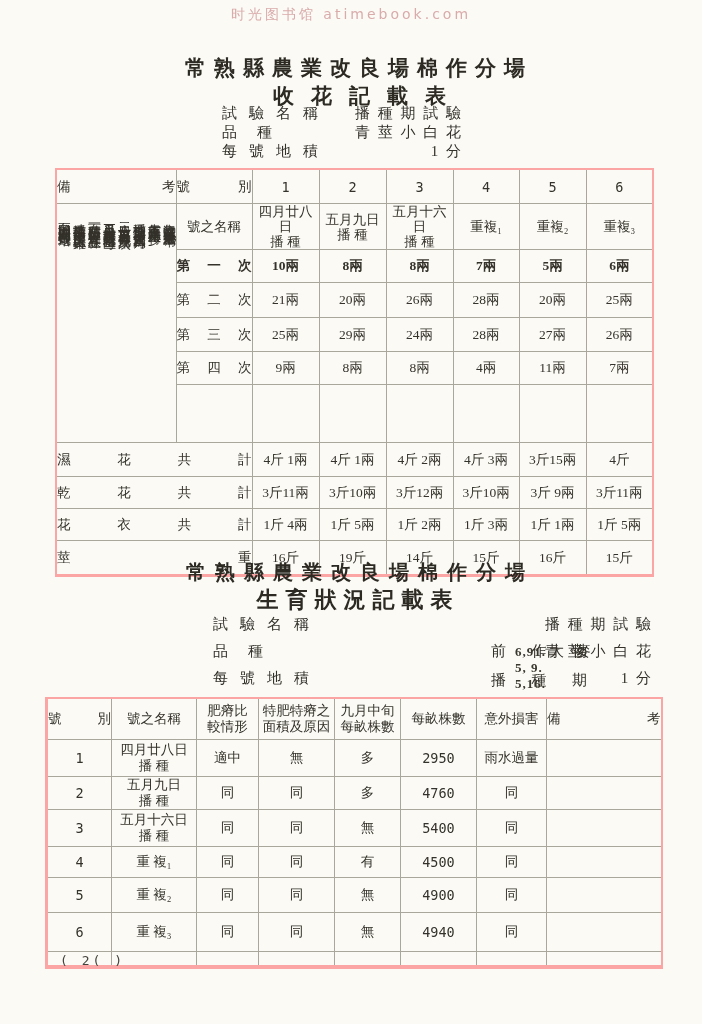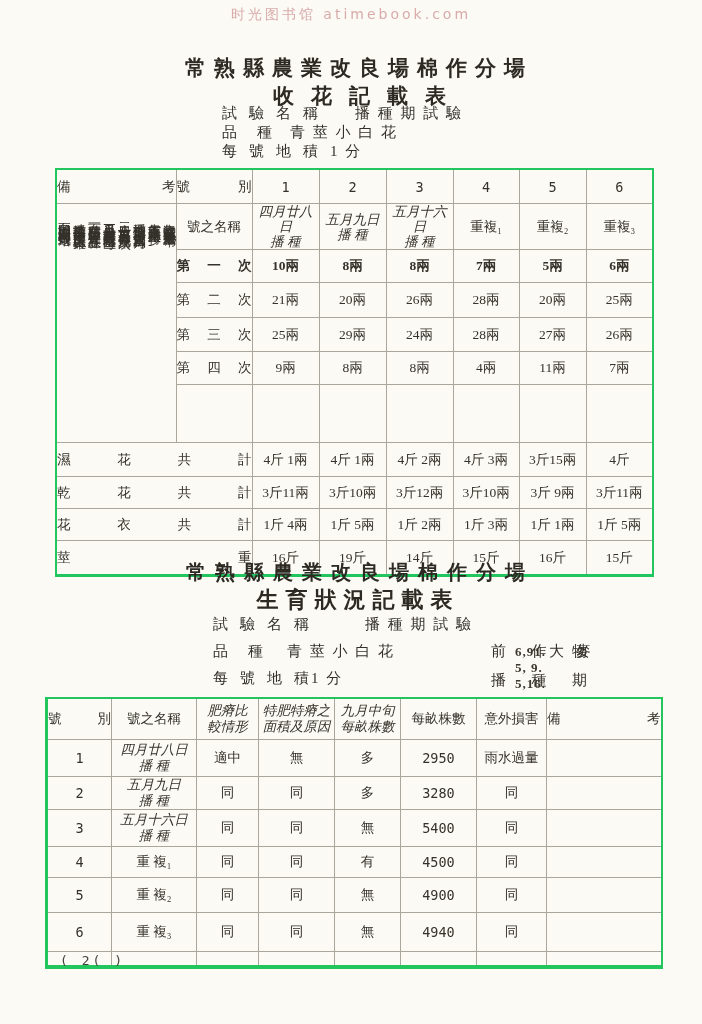--- a/index.html
+++ b/index.html
@@ -13,21 +13,21 @@
     color:#d9abab;font-size:14px;letter-spacing:3px;
     font-family:"DejaVu Sans","Liberation Sans",sans-serif;
   }
   .title{position:absolute;left:0;width:100%;text-align:center;font-weight:bold;color:#2c2a23;}
   #t1-org{top:54px;font-size:21px;letter-spacing:8px;padding-left:8px;}
   #t1-name{top:82px;font-size:21px;letter-spacing:17px;padding-left:17px;}
   #t2-org{top:559px;font-size:20px;letter-spacing:9px;padding-left:9px;}
   #t2-name{top:585px;font-size:22px;letter-spacing:7px;padding-left:7px;font-weight:bold;}
 
   .meta{position:absolute;font-size:15px;color:#33312a;}
-  .meta .line{display:flex;align-items:baseline;}
+  .meta .line{display:flex;align-items:baseline;justify-content:space-between;}
   .lab{display:inline-block;text-align:justify;text-align-last:justify;white-space:nowrap;}
   .meta1{left:222px;top:104px;line-height:19px;}
   .meta1 .lab{width:96px;}
   .meta1 .lab.narrow{width:50px;}
   .meta1 .v1{margin-left:37px;letter-spacing:2px;}
   .meta1 .v2{margin-left:18px;letter-spacing:2px;}
   .meta1 .v3{margin-left:12px;letter-spacing:2px;}
   .meta2{left:213px;top:611px;line-height:27px;width:440px;}
   .meta2 .lab{width:96px;}
   .meta2 .lab.narrow{width:50px;}
@@ -35,29 +35,29 @@
   .meta2 .v2{margin-left:24px;letter-spacing:2px;}
   .meta2 .v3{margin-left:2px;letter-spacing:2px;}
   .abs{position:absolute;}
   .lab2a{left:278px;top:27px;width:64px;}
   .val2a{left:336px;top:27px;letter-spacing:4px;font-family:Liberation Serif, serif;}
   .lab3a{left:278px;top:56px;width:64px;}
   .dates{left:302px;top:33px;font-size:13px;line-height:16px;letter-spacing:1px;white-space:pre-line;font-weight:bold;color:#3a382f;}
 
   table.tbl{
     position:absolute;border-collapse:collapse;table-layout:fixed;
-    border:2px solid #22c55e;
+    border:2px solid #fca5a5;
   }
   .tbl td{
     border:1px solid #a9a69b;padding:0;text-align:center;vertical-align:middle;
     font-size:13.5px;color:#34322a;overflow:hidden;
   }
   #tbl1{left:55px;top:168px;width:597px;border-bottom-width:3px;}
   #tbl2{left:45px;top:697px;width:615px;border-bottom-width:4px;border-left-width:3px;}
-  .pre{white-space:pre-line;font-style:italic;}
+  .pre{white-space:pre-line;}
   .spread{text-align:justify;text-align-last:justify;padding:0 10px;}
   .hcell{font-size:15px;}
   .hnum{font-size:14px;font-family:"DejaVu Sans Mono","Liberation Mono",monospace;}
   .rowlab{font-size:15px;padding:0 10px;}
   .sumlab{font-size:15px;padding:0 14px;margin-top:36px;}
   .small{font-size:12.5px;line-height:15px;}
   .h2l{font-size:13px;line-height:16px;}
   .left{text-align:left;padding-left:5px;}
   .heavy-left{border-left:2px solid #6b6860;}
   .remarks-cell{vertical-align:top;padding:4px 0 0 0;}
@@ -294,21 +294,21 @@
       <td>雨水過量</td>
       <td></td>
     </tr>
     <tr class="s2">
       <td class="num">2</td>
       <td class="pre h2l">五月九日
 播 種</td>
       <td>同</td>
       <td>同</td>
       <td>多</td>
-      <td class="num heavy-left">3280</td>
+      <td class="num heavy-left">4760</td>
       <td>同</td>
       <td></td>
     </tr>
     <tr class="s3">
       <td class="num">3</td>
       <td class="pre h2l">五月十六日
 播 種</td>
       <td>同</td>
       <td>同</td>
       <td>無</td>

